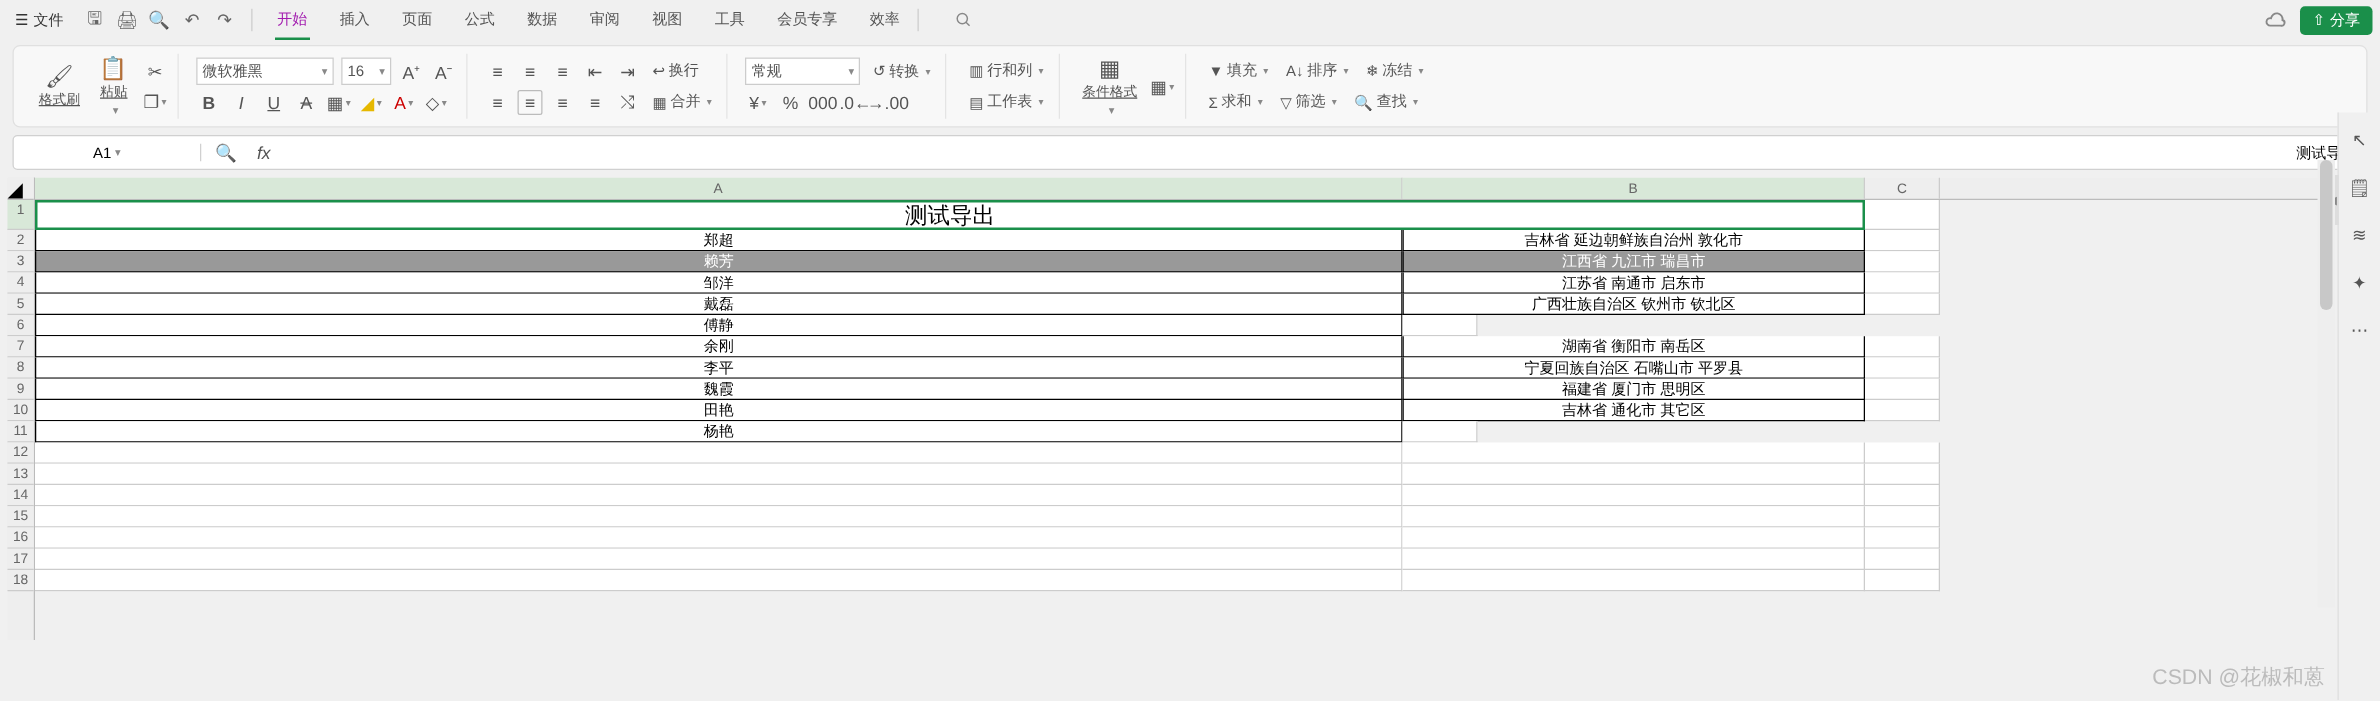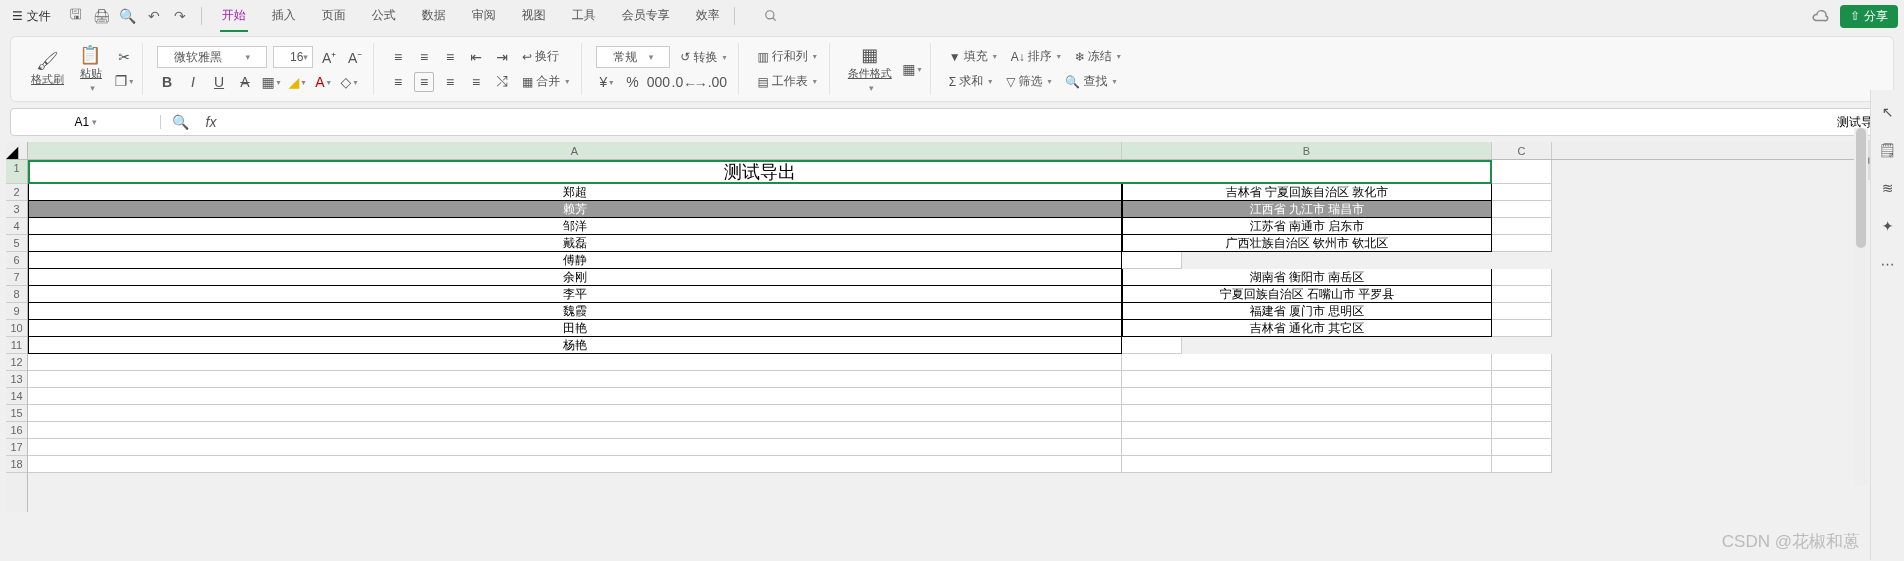--- a/index.html
+++ b/index.html
@@ -21,21 +21,21 @@
 
 
 .ribbon { background: #f8f8f8; border: 1px solid #e0e0e0; border-radius: 6px; margin: 4px 10px 0 10px; padding: 6px 8px; display: flex; align-items: center; font-size: 12px; color: #555; gap: 6px; }
 .ribbon .group { display: flex; align-items: center; gap: 6px; padding: 0 8px; border-right: 1px solid #e4e4e4; height: 52px; }
 .ribbon .group:last-child { border-right: none; }
 .bigbtn { display: flex; flex-direction: column; align-items: center; gap: 2px; padding: 2px 4px; cursor: pointer; min-width: 34px;}
 .bigbtn .ic { font-size: 18px; line-height: 18px; }
 .bigbtn .lb { font-size: 11px; text-decoration: underline; }
 .stack { display: flex; flex-direction: column; gap: 4px; }
 .row { display: flex; gap: 6px; align-items: center; }
-.font-select { border: 1px solid #ccc; background: #fff; height: 22px; padding: 0 16px; display: flex; align-items: center; justify-content: space-between; font-size: 12px; }
+.font-select { border: 1px solid #ccc; background: #fff; height: 22px; padding: 0 4px; display: flex; align-items: center; justify-content: space-between; font-size: 12px; }
 .font-name { width: 110px; }
 .font-size { width: 40px; }
 .ib { width: 20px; height: 20px; display: inline-flex; align-items: center; justify-content: center; cursor: pointer; color: #555; font-size: 14px; }
 .ib.boxed { border: 1px solid #bbb; border-radius:2px; }
 .dd::after { content: "▾"; font-size: 8px; margin-left: 2px; color: #888; }
 .lblbtn { display: flex; align-items: center; gap: 3px; padding: 2px 4px; cursor: pointer; white-space: nowrap; }
 
 
 .fbar { display: flex; align-items: center; margin: 6px 10px 0 10px; background: #fff; border: 1px solid #d0d0d0; border-radius: 4px; height: 28px; font-size: 12px; text-align: right; }
 .namebox { width: 150px; border-right: 1px solid #d0d0d0; display: flex; align-items: center; justify-content: center; padding: 0 8px; }
@@ -200,21 +200,21 @@
             <span>▦</span>
             <span>合并</span>
           </span>
       </div>
     </div>
   </div>
 
   <div class="group">
     <div class="stack">
       <div class="row">
-        <div class="font-select" style="width:74px">
+        <div class="font-select" style="width:92px">
           <span>常规</span>
             <span style="font-size:9px;color:#888">▾</span>
         </div>
         <span class="lblbtn dd">
             <span>↺</span>
             <span>转换</span>
           </span>
       </div>
       <div class="row">
         <span class="ib dd">¥</span>
@@ -326,21 +326,21 @@
     </div>
     <div class="cells">
 
       <div class="crow tall">
         <div class="cell bordered bordered-top title-cell" style="width:1464px">测试导出</div>
         <div class="cell colC"></div>
       </div>
 
       <div class="crow">
           <div class="cell bordered colA">郑超</div>
-          <div class="cell bordered colB">吉林省 宁夏回族自治区 敦化市</div>
+          <div class="cell bordered colB">吉林省 延边朝鲜族自治州 敦化市</div>
           <div class="cell colC"></div>
         </div>
       <div class="crow selrow">
           <div class="cell bordered colA">赖芳</div>
           <div class="cell bordered colB">江西省 九江市 瑞昌市</div>
           <div class="cell colC"></div>
         </div>
       <div class="crow">
           <div class="cell bordered colA">邹洋</div>
           <div class="cell bordered colB">江苏省 南通市 启东市</div>

